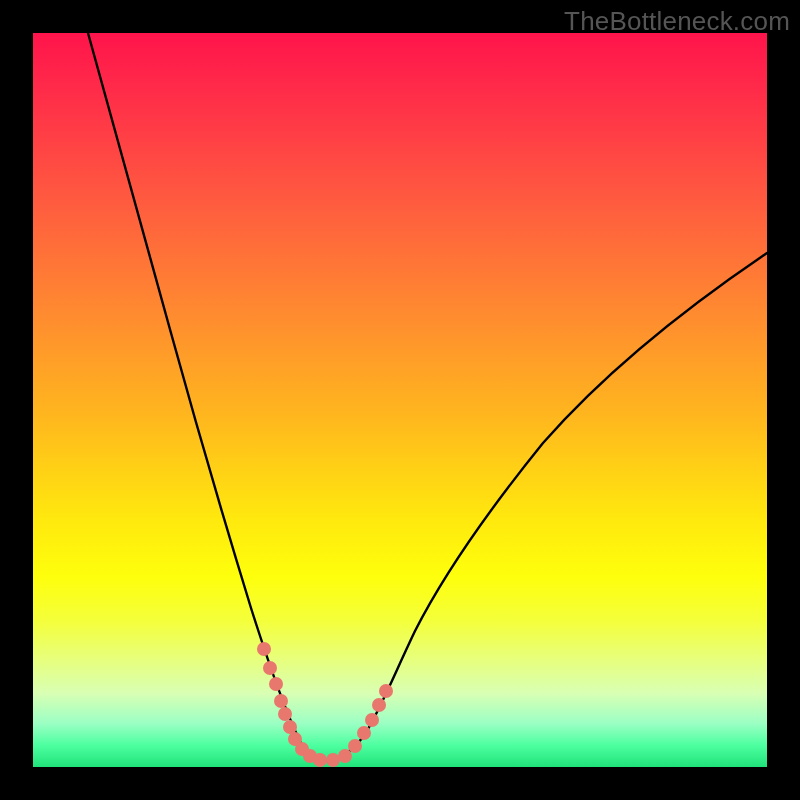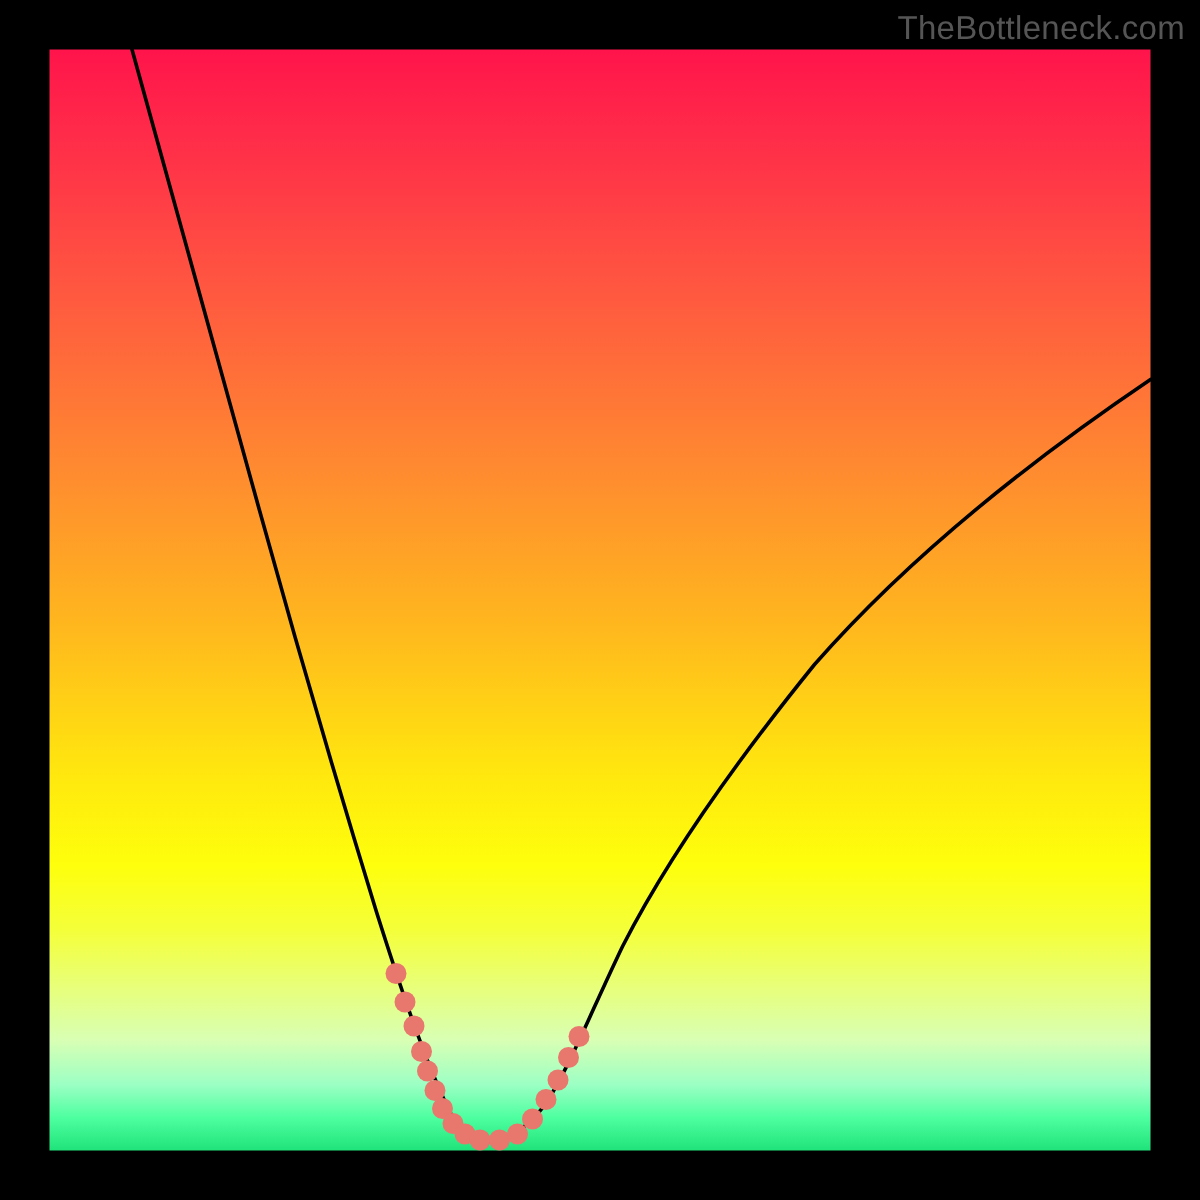--- a/index.html
+++ b/index.html
@@ -39,21 +39,21 @@
       #9cffc4 94%,
       #4effa0 97%,
       #20e37a 100%
     );
   }
   .watermark {
     position: absolute;
     top: 6px;
     right: 10px;
     color: #555555;
-    font-size: 22px;
+    font-size: 26px;
     letter-spacing: 0.2px;
     user-select: none;
   }
   svg.curves {
     position: absolute;
     left: 0;
     top: 0;
     width: 734px;
     height: 734px;
     overflow: visible;

